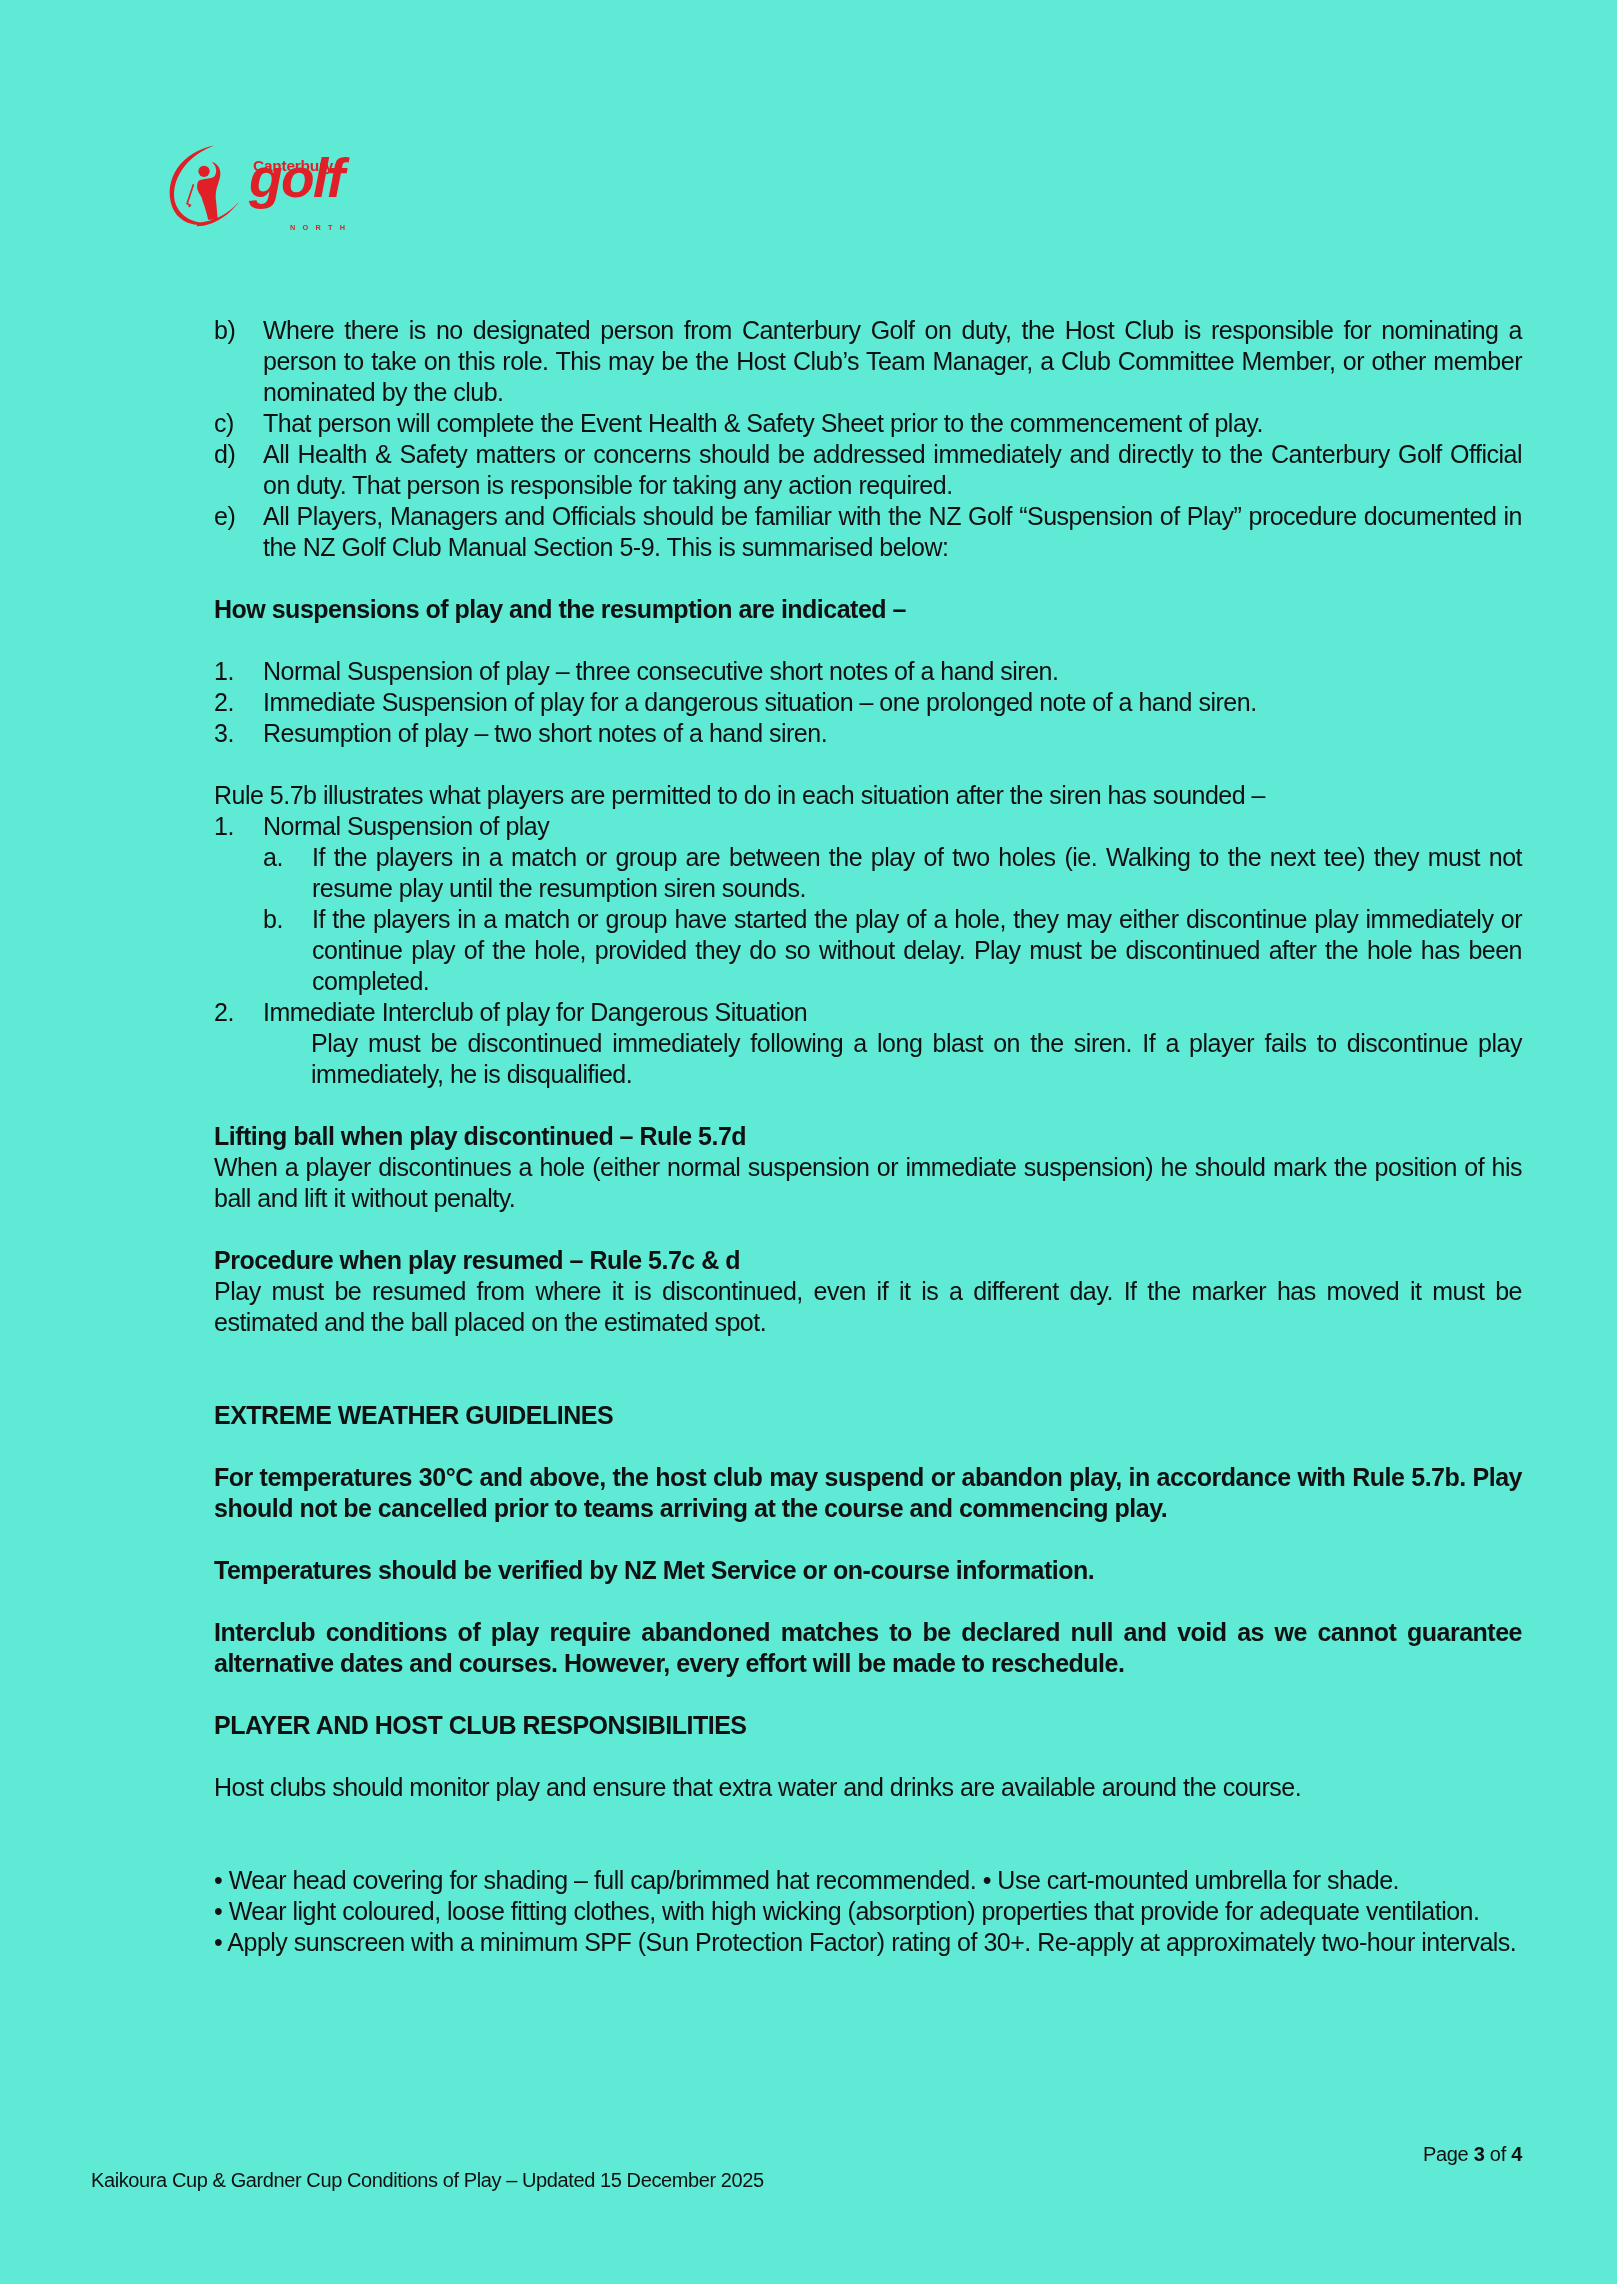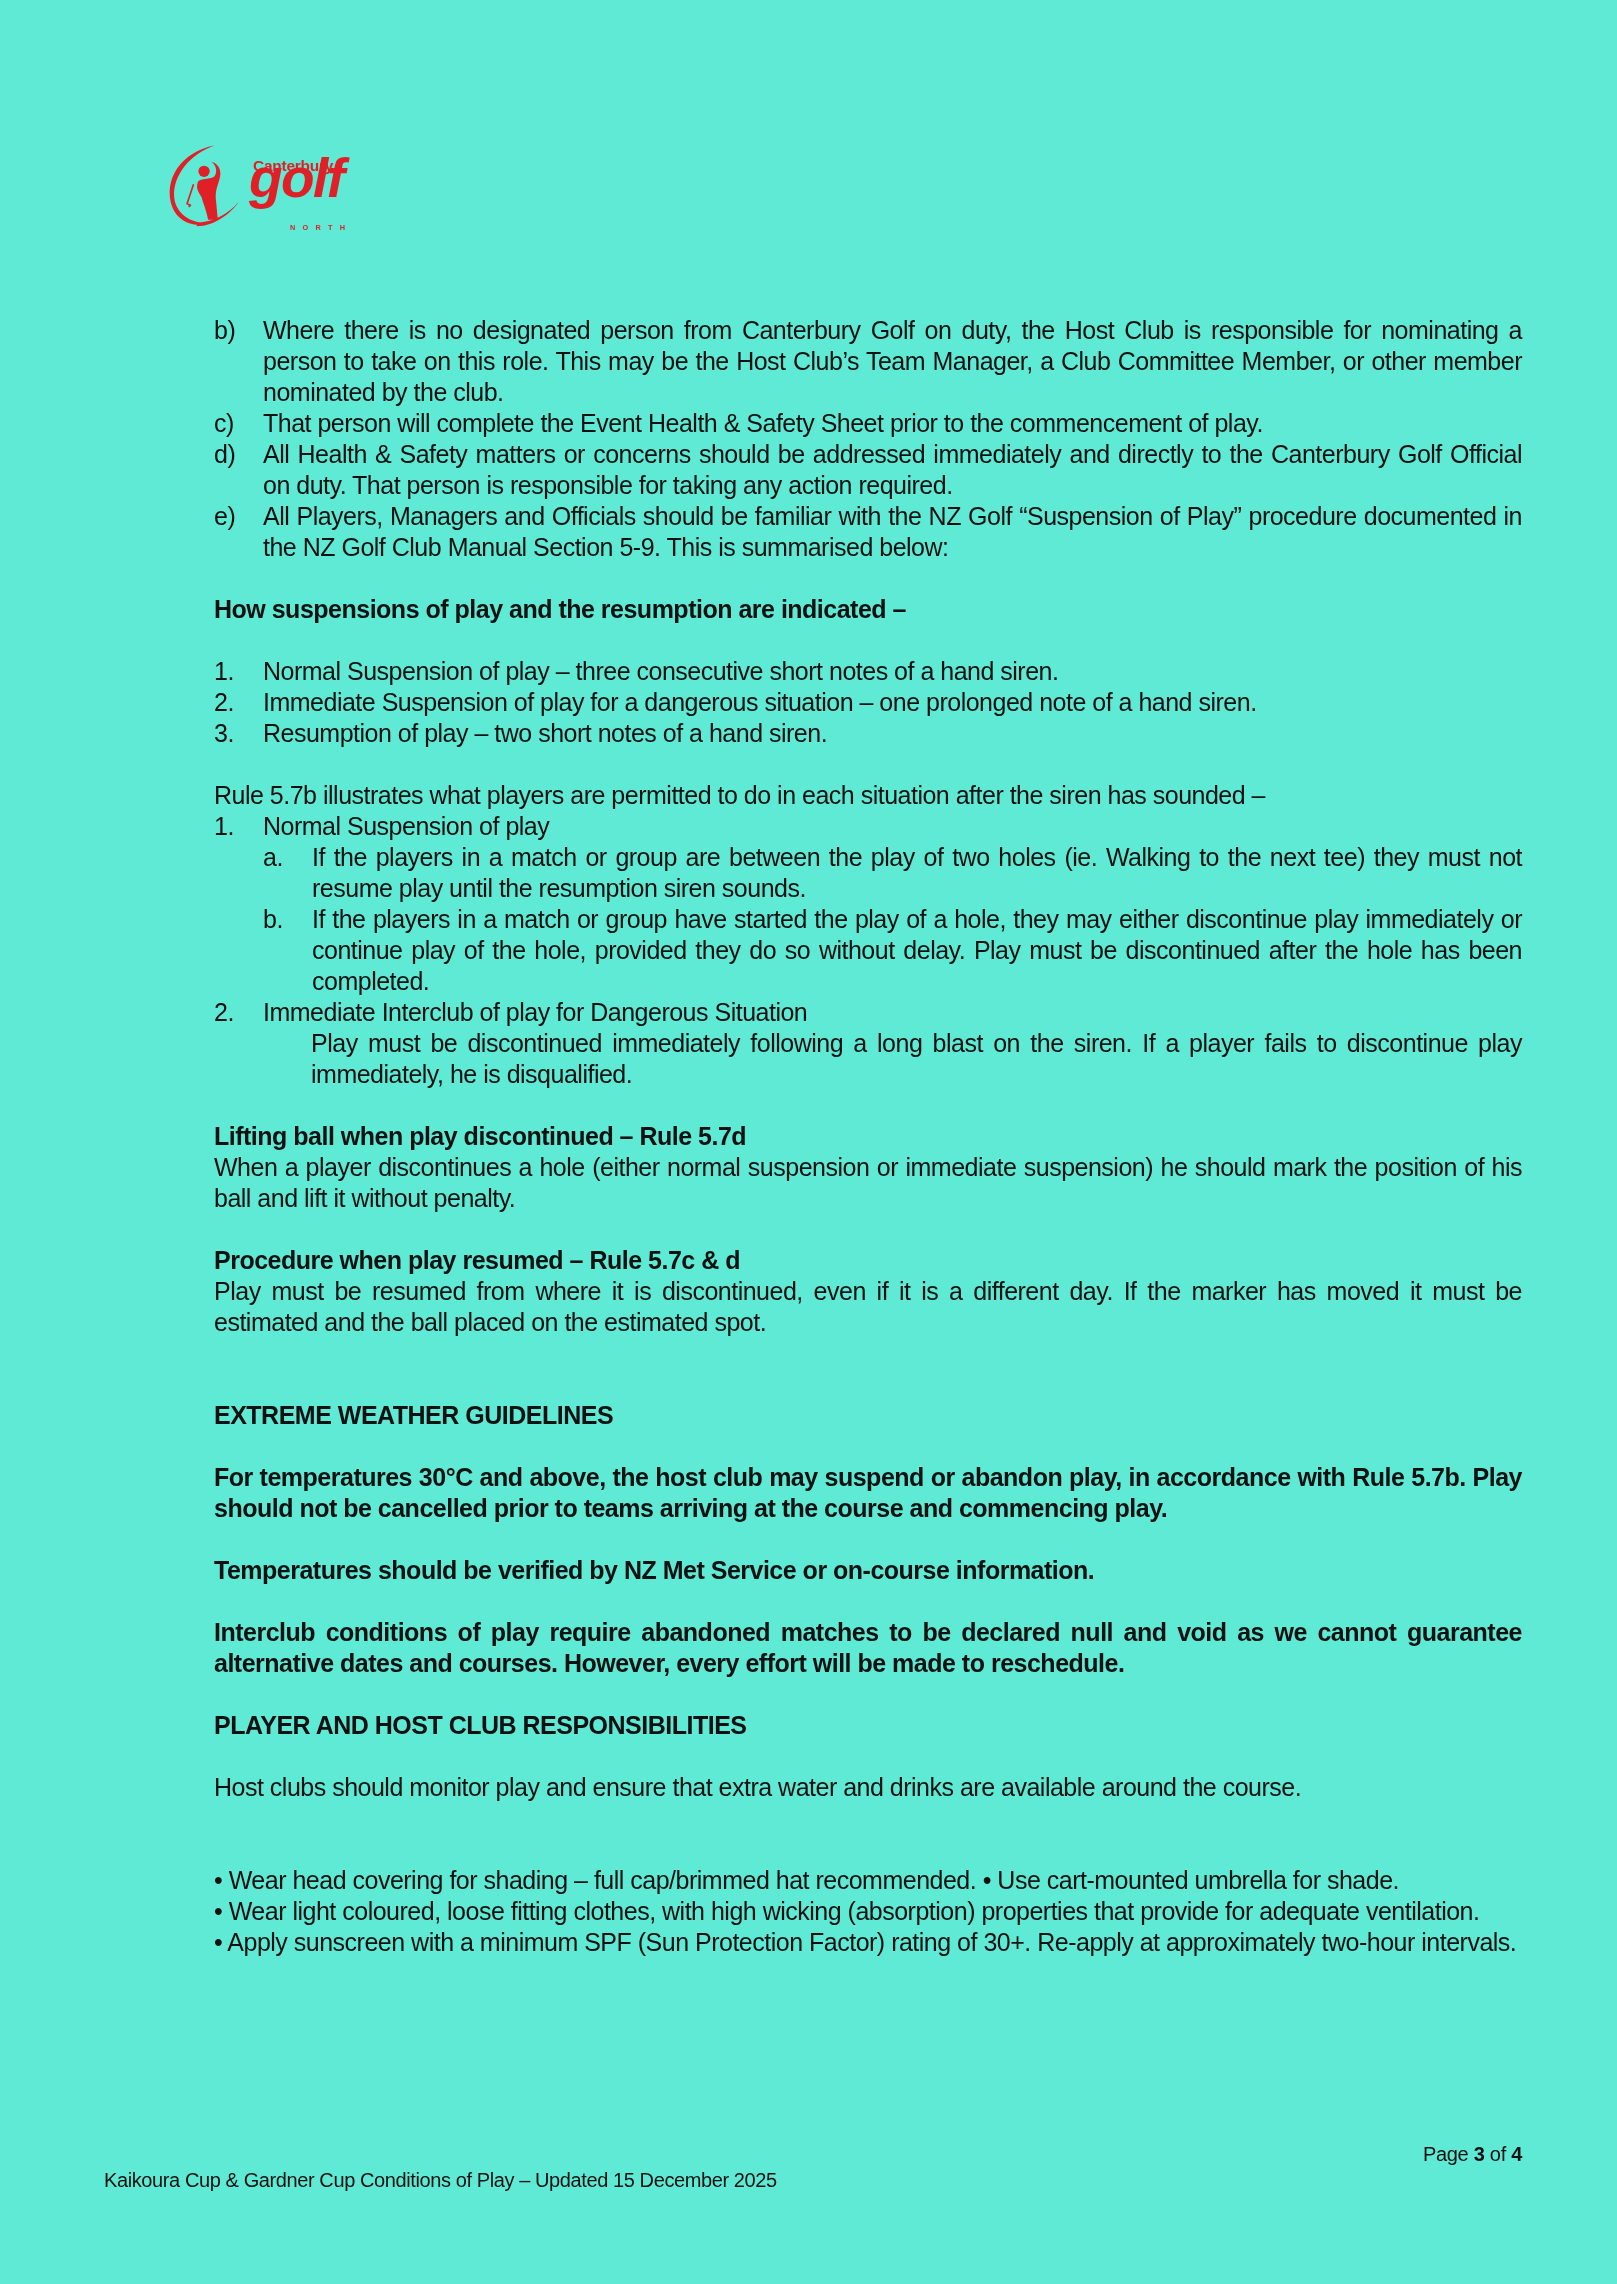--- a/index.html
+++ b/index.html
@@ -14,21 +14,21 @@
     .alpha-list li, .num-list li { position: relative; padding-left: 49px; text-align: justify; }
     .marker { position: absolute; left: 0; top: 0; }
     .sub-list { margin: 0; padding: 0; list-style: none; margin-left: 49px; }
     .sub-list li { position: relative; padding-left: 49px; text-align: justify; }
     .indent-para { padding-left: 49px; text-align: justify; }
     .bold { font-weight: bold; }
     .gap1 { height: 31px; }
     .gap2 { height: 62px; }
     .footer-page { position: absolute; right: 95px; top: 2143px; font-size: 20px; letter-spacing: -0.3px; }
     .footer-page b { font-weight: bold; }
-    .footer-title { position: absolute; left: 91px; top: 2169px; font-size: 20px; letter-spacing: -0.4px; margin-left: 13px; }
+    .footer-title { position: absolute; left: 91px; top: 2169px; font-size: 20px; letter-spacing: -0.4px; }
   </style>
 </head>
 <body>
 
 <div class="page">
 
   <div class="logo">
     <svg width="210" height="97" viewBox="0 0 260 120">
 
       <path d="M70 8 C 30 15, 5 50, 18 85 C 25 102, 45 110, 60 104 C 40 104, 22 92, 20 72 C 18 45, 40 18, 70 8 Z" fill="#e01f26"></path>

